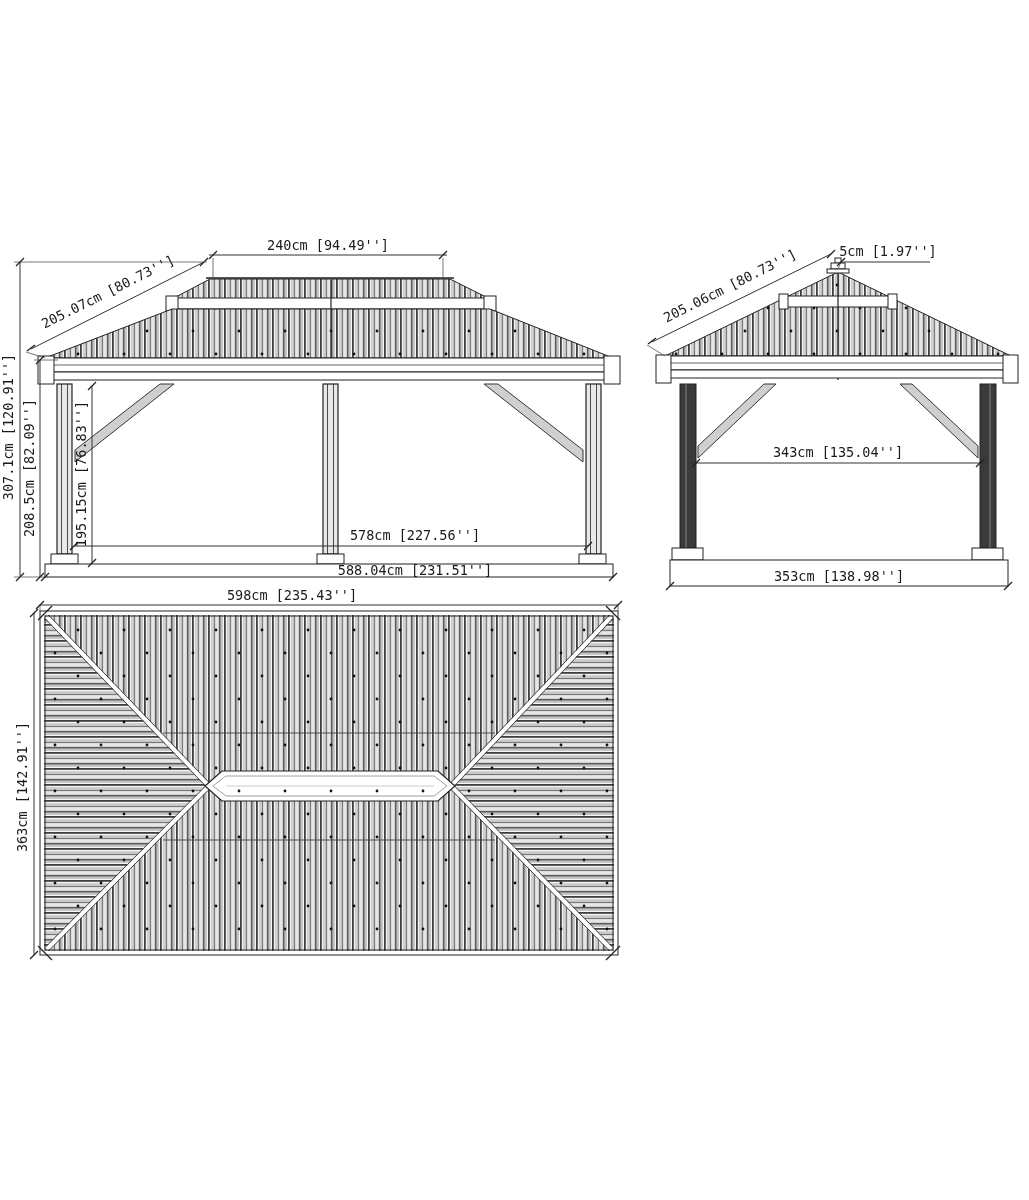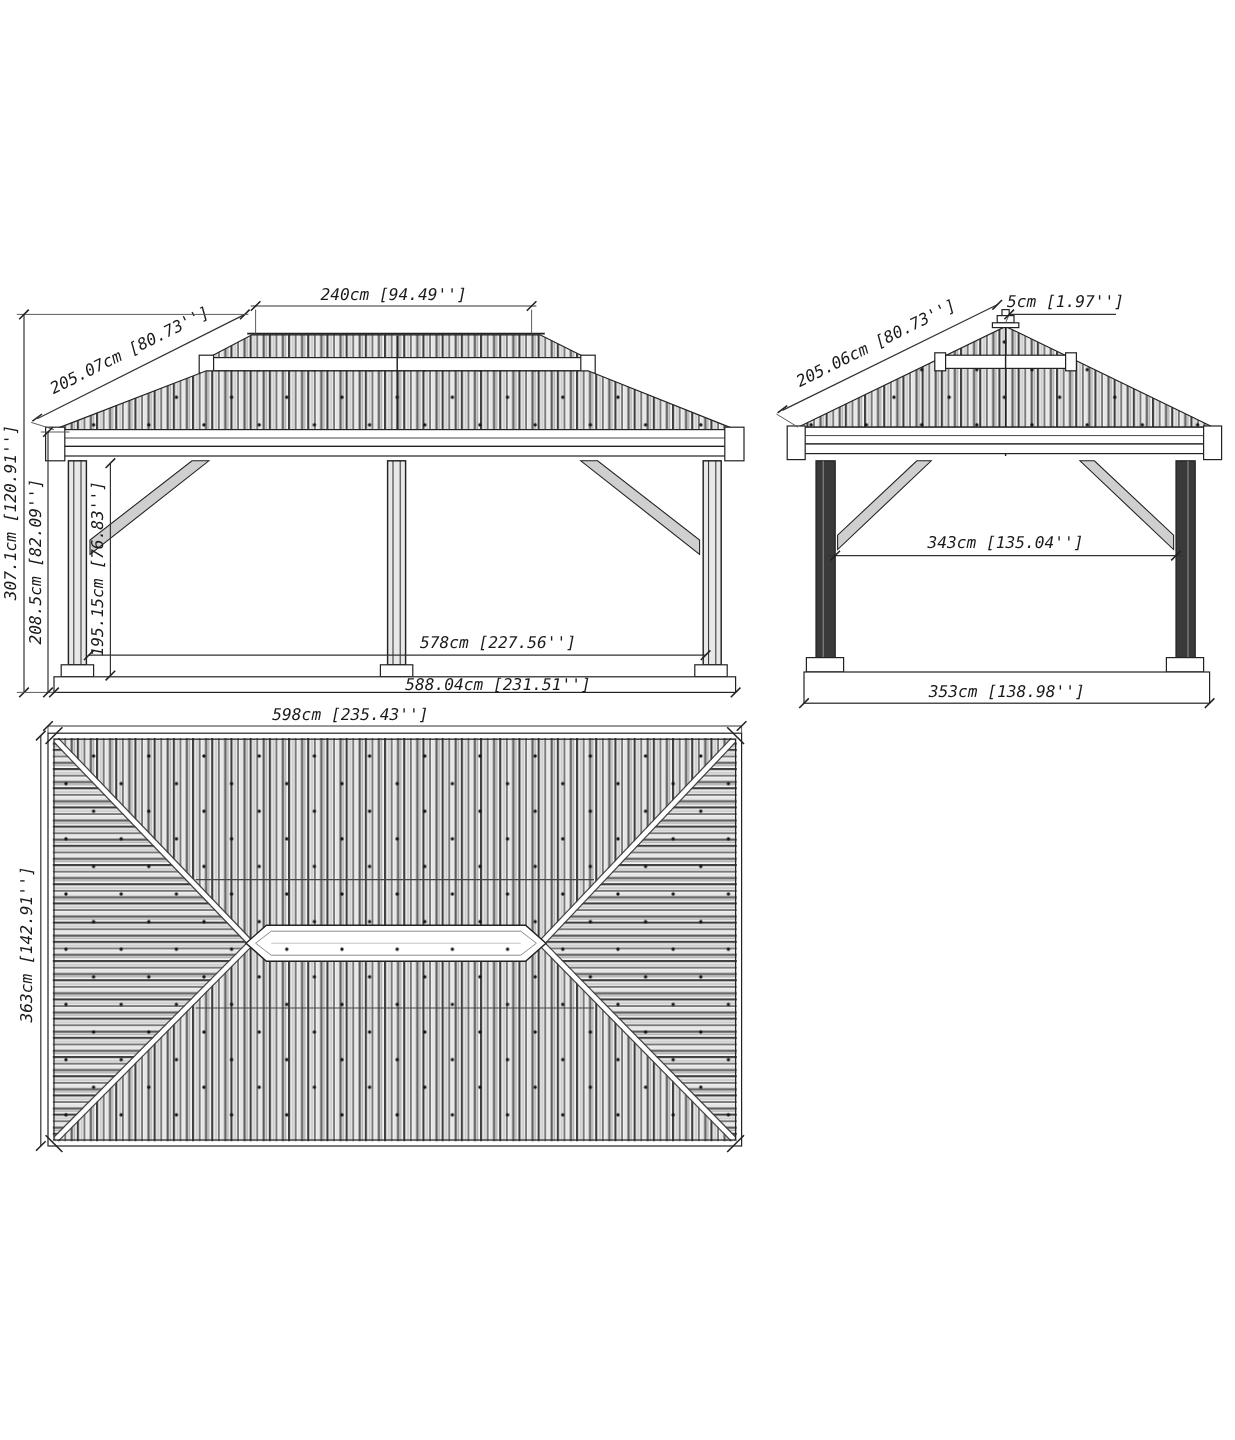--- a/index.html
+++ b/index.html
@@ -1,17 +1,17 @@
 <!DOCTYPE html>
 <html><head>
 <meta charset="utf-8">
 <style>
   html,body{margin:0;padding:0;background:#fff;}
   .canvas{position:relative;width:1029px;height:1096px;background:#ffffff;overflow:hidden;
-          font-family:"DejaVu Sans Mono", monospace;font-style:italic;}
+          font-family:"DejaVu Sans Mono", monospace;}
   svg text{font-family:"DejaVu Sans Mono", monospace;font-size:13.5px;fill:#1a1a1a;}
   svg .dim{stroke:#333;stroke-width:1;}
   svg .ext{stroke:#555;stroke-width:0.8;}
   svg .tick{stroke:#222;stroke-width:1.3;}
   svg .edge{stroke:#222;stroke-width:1;fill:none;}
 </style>
 </head>
 <body>
 
 <div class="canvas">

